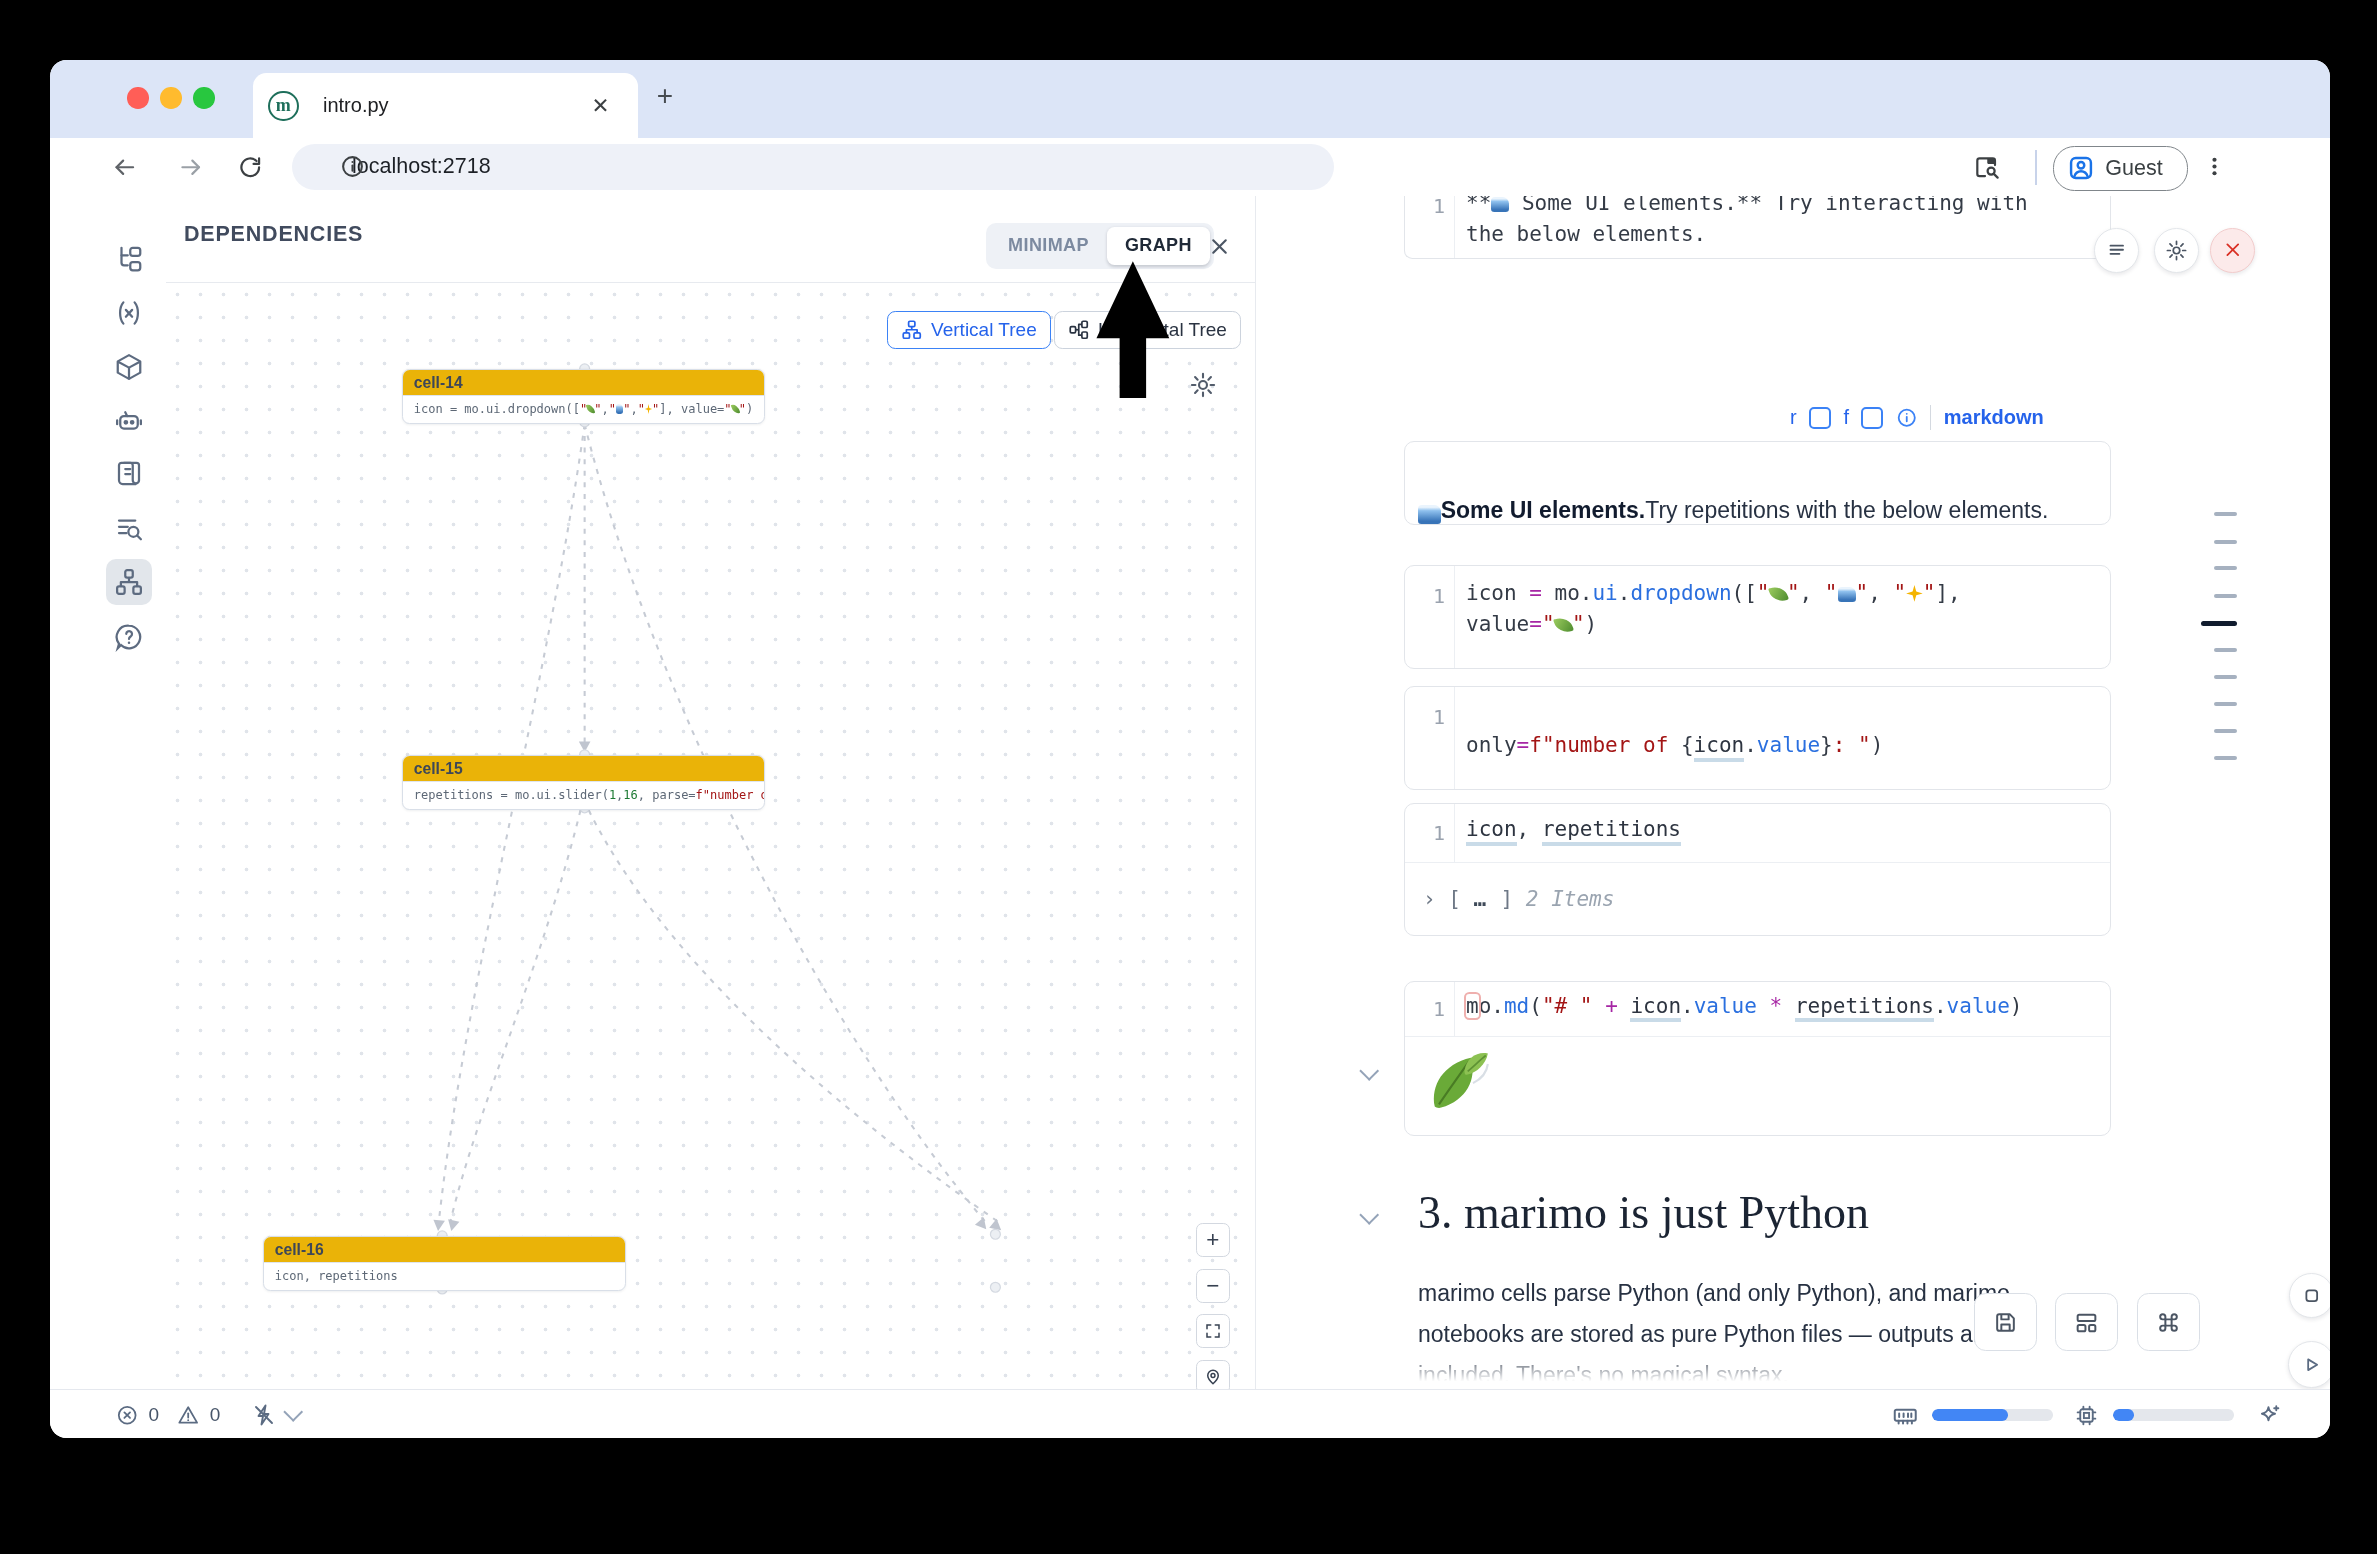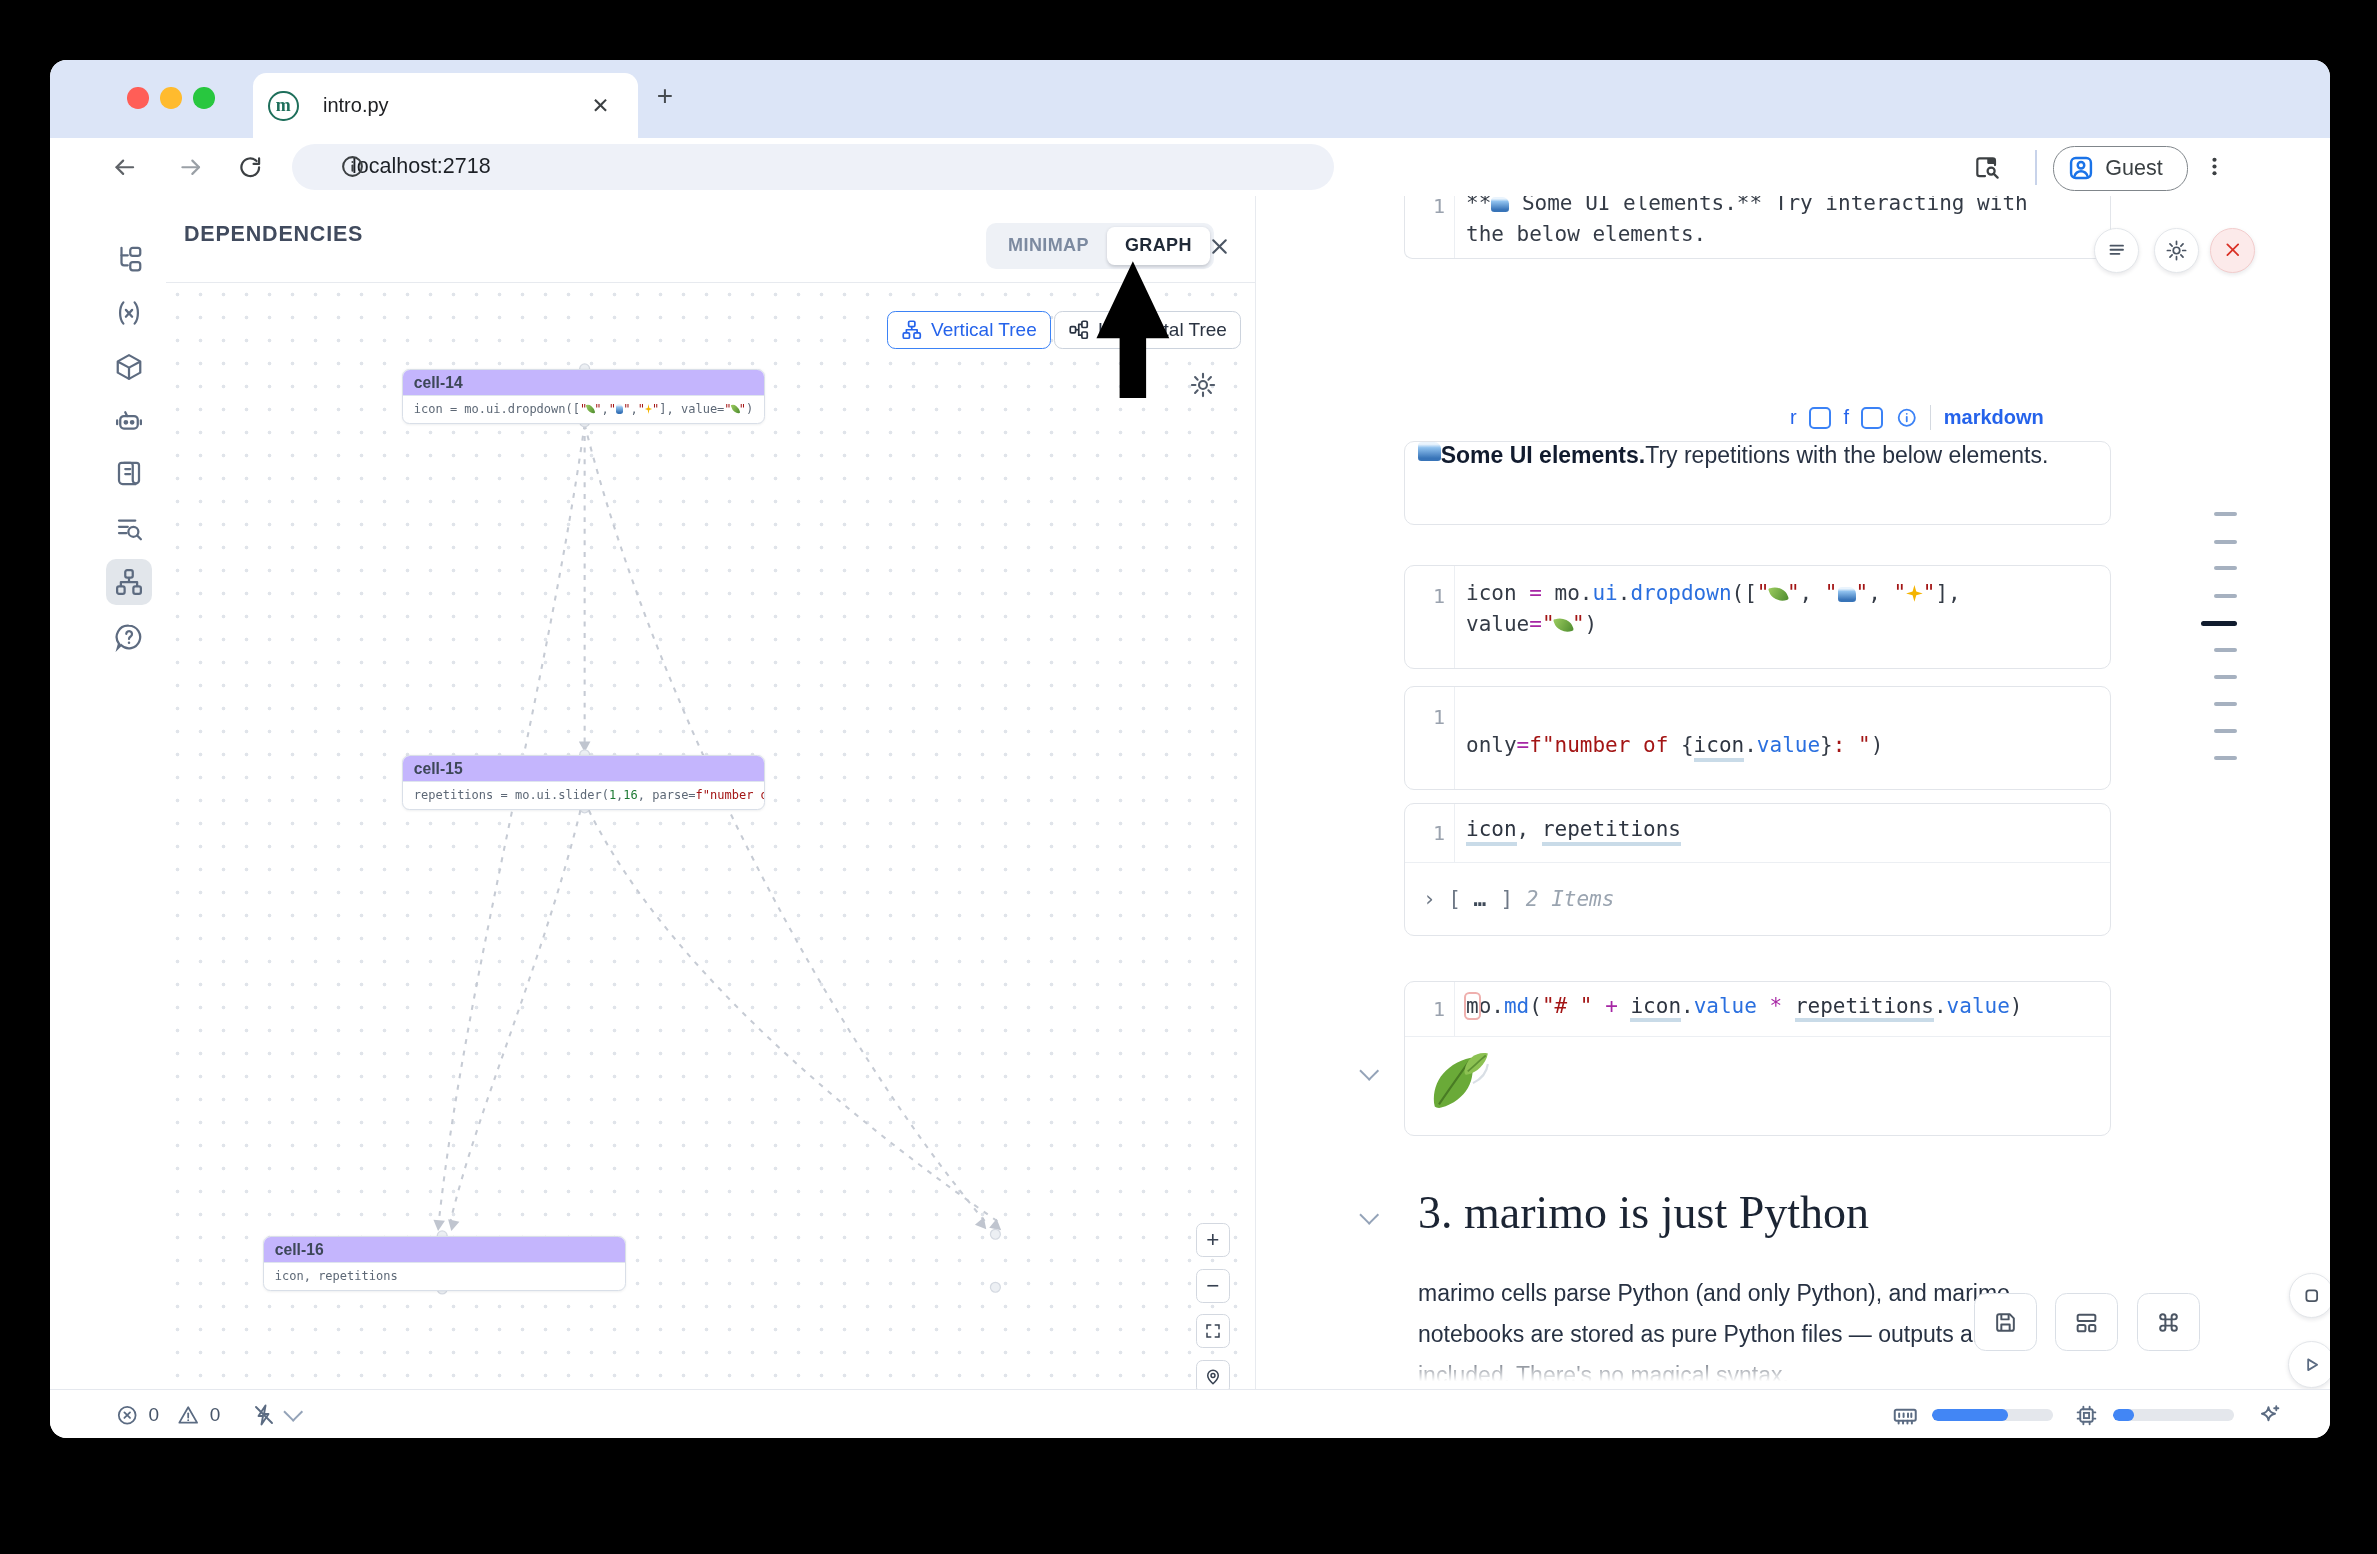--- a/index.html
+++ b/index.html
@@ -53,21 +53,21 @@
 
   .gbtn{position:absolute;height:38px;background:#fff;border-radius:8.3px;display:flex;align-items:center;
         gap:8.3px;padding:0 13.3px;box-sizing:border-box;}
   .gbtn svg{width:21.5px;height:21.5px;}
   .gbtn.blue{border:1.7px solid #3b82f6;color:#2563eb;}
   .gbtn.gray{border:1.2px solid #ccd3dd;color:#2a3342;}
   .gbtn span{font-size:19px;}
 
   .gnode{position:absolute;width:361px;height:53px;background:#fff;border:1.2px solid #d9dfe8;border-radius:7.5px;
          box-shadow:0 0.8px 2.5px rgba(16,24,40,.07);z-index:2;}
-  .gnode .hd{height:25px;background:#c4b5fd;border-bottom:0.8px solid #dfe5ee;border-radius:6.6px 6.6px 0 0;
+  .gnode .hd{height:25px;background:#eab308;border-bottom:0.8px solid #dfe5ee;border-radius:6.6px 6.6px 0 0;
              display:flex;align-items:center;padding:0 10.8px;font-size:15.7px;font-weight:700;color:#3d4758;}
   .gnode .cd{height:26px;display:flex;align-items:center;padding:0 10.8px;
              font-family:"DejaVu Sans Mono",monospace;font-size:12px;white-space:nowrap;overflow:hidden;}
   .zbtn{position:absolute;left:1146px;width:31.5px;height:31.5px;background:#fff;border:1.2px solid #d3d8e0;border-radius:6.6px;
         display:flex;align-items:center;justify-content:center;color:#374151;font-size:22.4px;z-index:2;}
   .zbtn svg{width:18px;height:18px;}
   .gear{position:absolute;left:1139px;top:311px;width:28px;height:28px;color:#525c6b;z-index:2;}
 
   
   .notebook{position:absolute;left:1205px;top:136px;width:1074px;height:1193px;background:#fff;border-left:1.2px solid #e7eaef;overflow:hidden;}
@@ -90,21 +90,21 @@
   .em.wave{width:18px;height:15px;background:linear-gradient(180deg,#eaf4fd 12%,#8fc1ee 30%,#3874b8 85%);border-radius:4.1px 6.6px 3.3px 3.3px;}
   .em.spark{width:16.6px;height:16.6px;background:#f4b400;clip-path:polygon(50% 0,61% 39%,100% 50%,61% 61%,50% 100%,39% 61%,0 50%,39% 39%);}
   .gnode .em{width:10.8px;height:10px;vertical-align:-0.8px;}
   .mdline .em{width:22.4px;height:19px;vertical-align:-2.5px;}
   .hr{position:absolute;left:0;right:0;height:1.2px;background:#eceff3;}
   .footrow{position:absolute;top:209px;left:534px;display:flex;align-items:center;gap:12.4px;color:#2563eb;}
   .footrow .lbl{font-size:20px;}
   .chkbx{width:18px;height:18px;border:2.1px solid #3b82f6;border-radius:5px;}
   .fdiv{width:1.7px;height:25px;background:#d4d9e0;}
   .mdword{font-size:20px;font-weight:700;}
-  .mdline{position:absolute;left:13.3px;top:0;bottom:0;display:flex;align-items:flex-start;font-size:23px;color:#273142;}
+  .mdline{position:absolute;left:13.3px;top:0;bottom:0;display:flex;align-items:flex-end;font-size:23px;color:#273142;}
   .prose{position:absolute;left:162px;font-size:23px;color:#273142;white-space:nowrap;}
   .chev{position:absolute;width:12.4px;height:12.4px;border-right:2.1px solid #94a3b8;border-bottom:2.1px solid #94a3b8;transform:rotate(45deg);}
   .circbtn{position:absolute;width:43px;height:43px;border-radius:50%;background:#fff;border:1.2px solid #e3e6ea;
            box-shadow:0 1.7px 4.1px rgba(16,24,40,.10);display:flex;align-items:center;justify-content:center;color:#4b5563;z-index:5;}
   .circbtn.red{background:#fceaea;border-color:#f2cccc;color:#d93025;}
   .sqbtn{position:absolute;width:61px;height:56px;border:1.2px solid #dadfe6;border-radius:11.6px;background:#fff;
          display:flex;align-items:center;justify-content:center;color:#4b5563;z-index:5;}
   .mm-dash{position:absolute;right:0;height:4.1px;width:23px;border-radius:2.5px;background:#a6b1c0;}
   .mm-dash.on{width:36px;height:5px;background:#111c2e;}
   .fade{position:absolute;left:0;right:0;height:38px;background:linear-gradient(to bottom,rgba(255,255,255,0),#fff 80%);z-index:4;}

